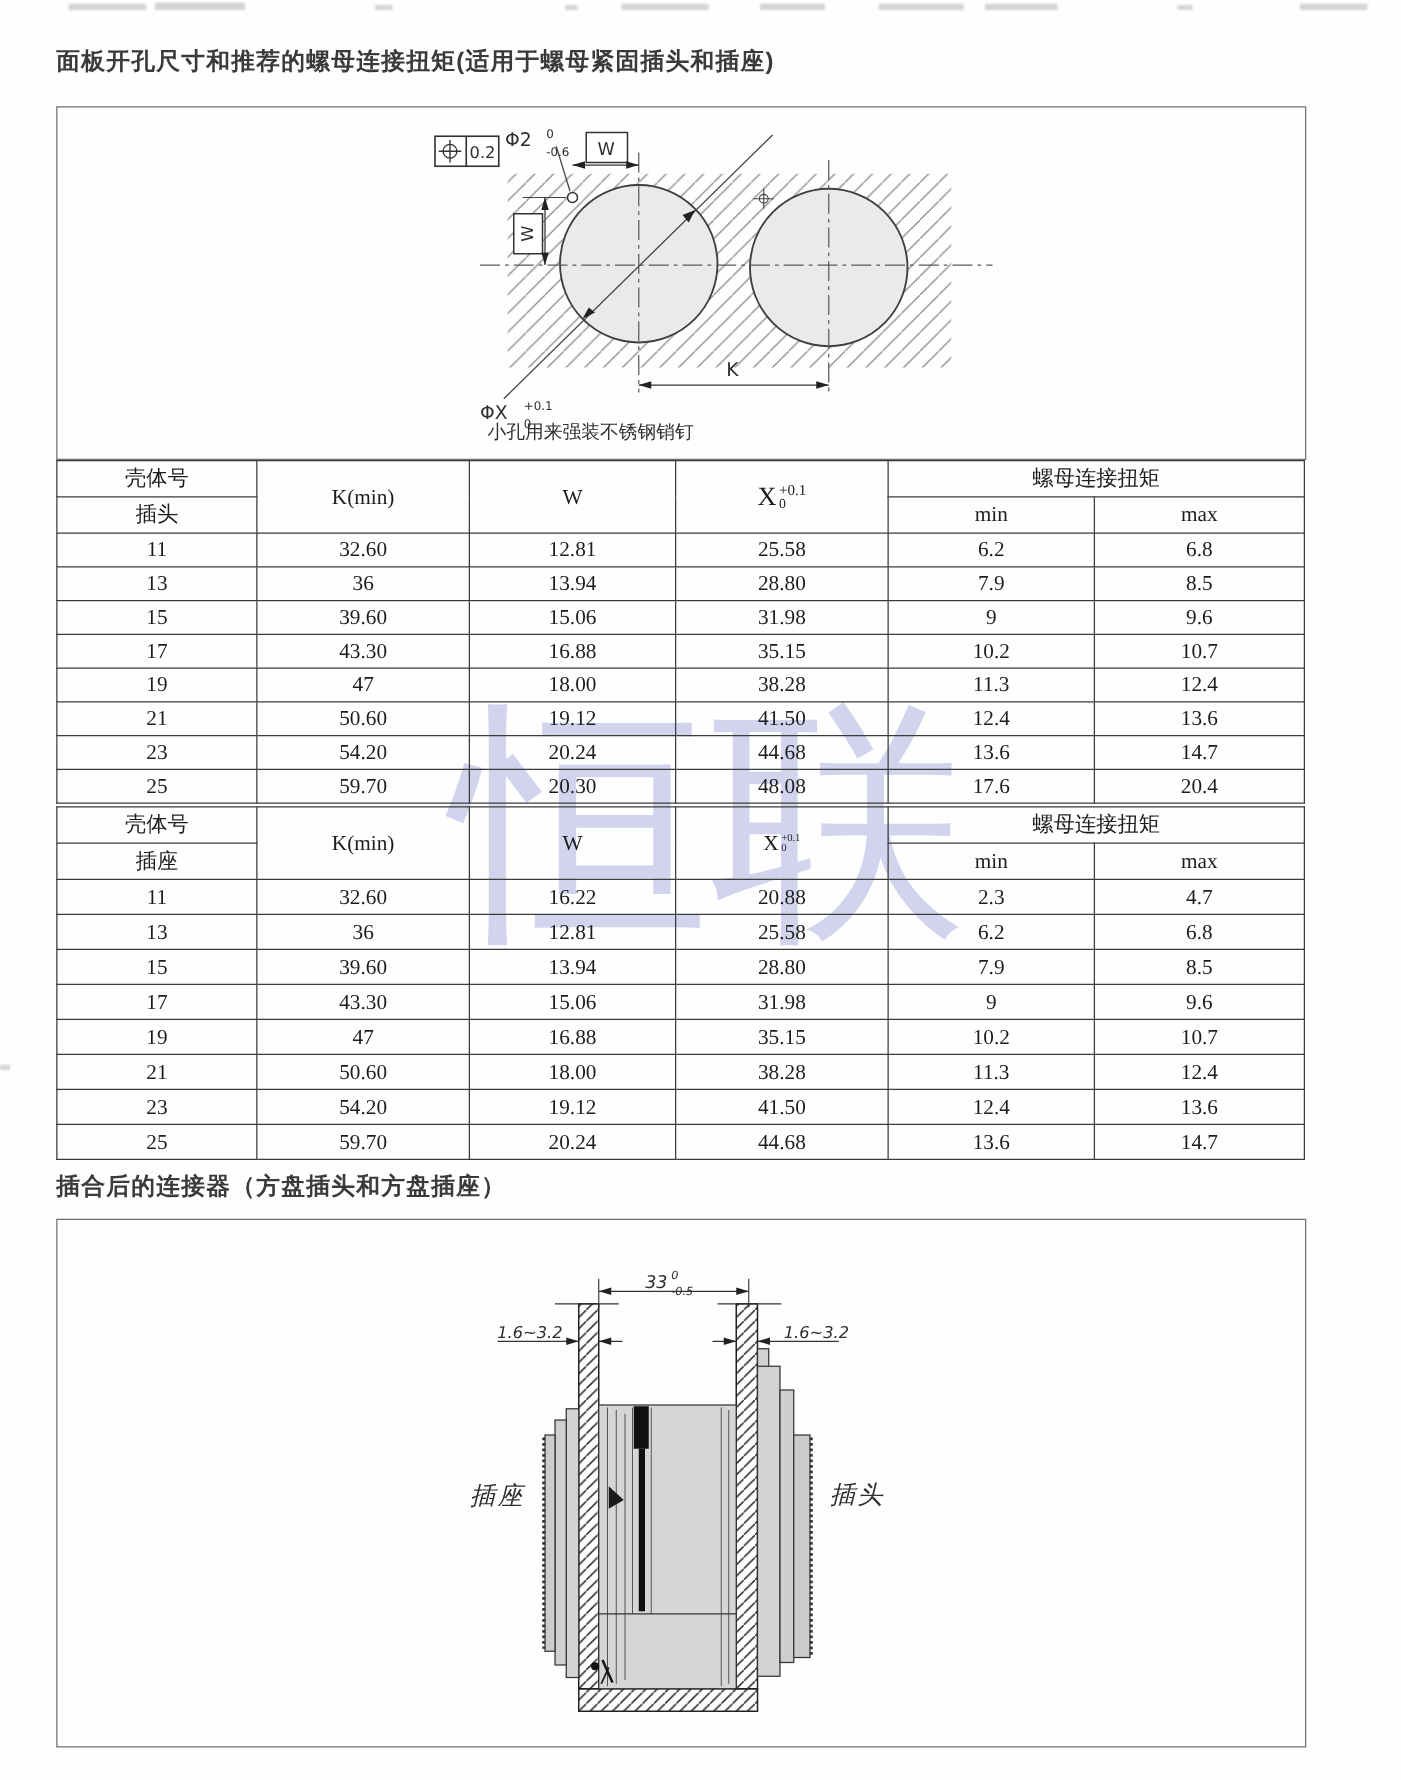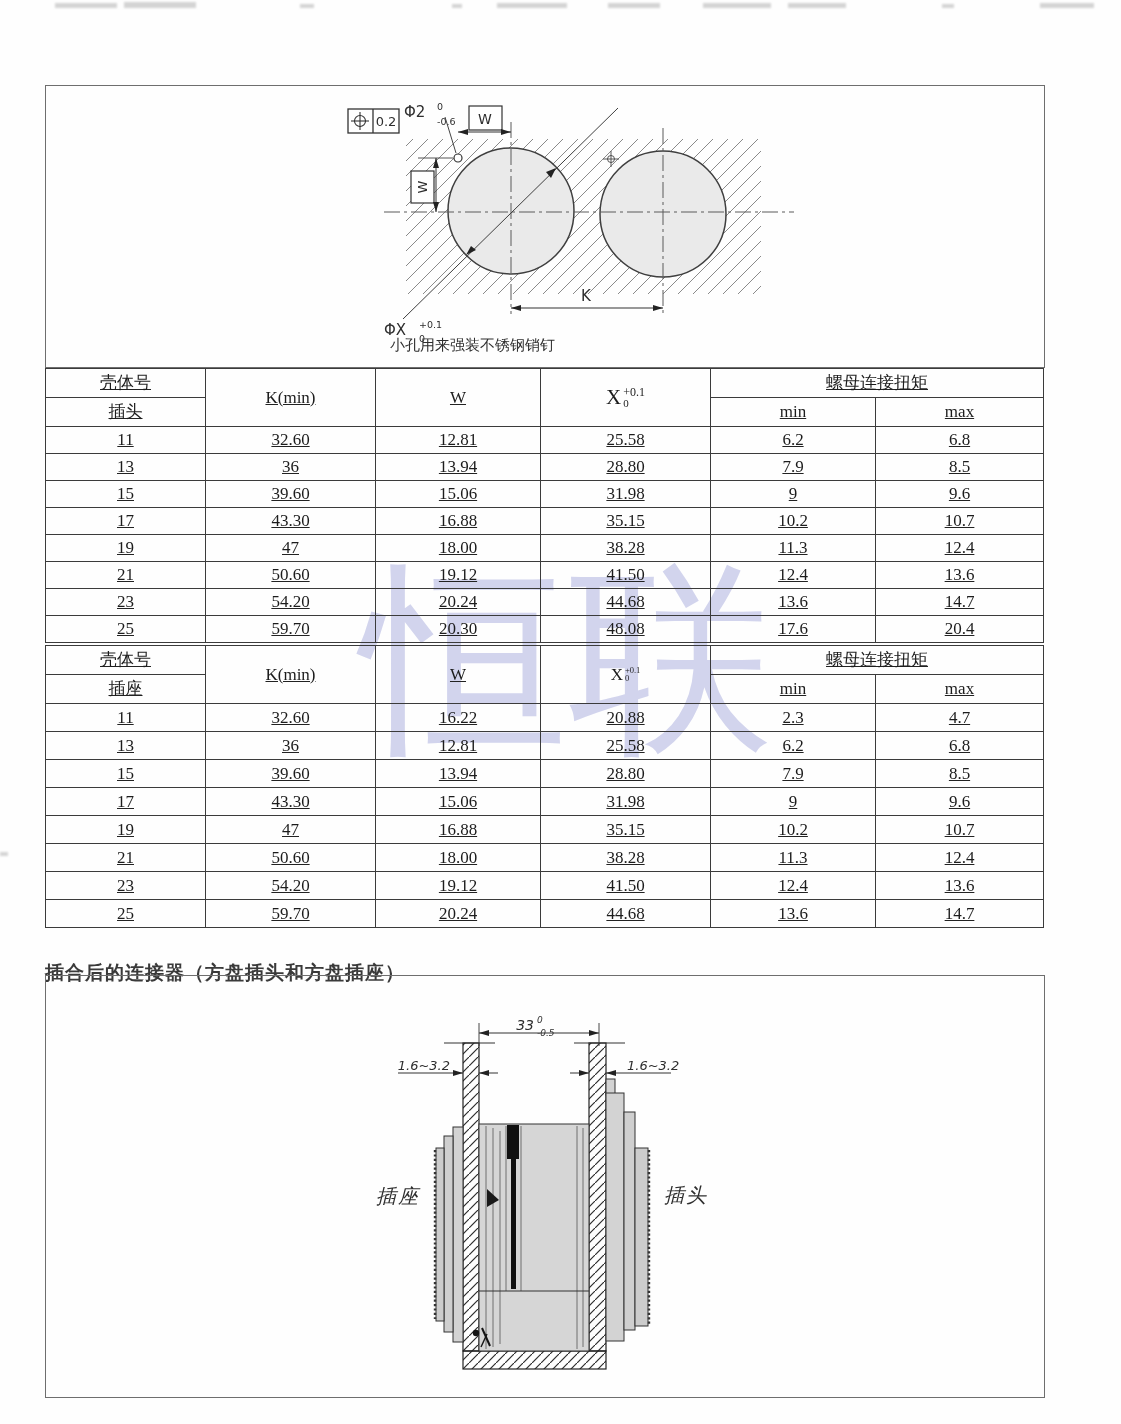--- a/index.html
+++ b/index.html
@@ -3,21 +3,21 @@
 <meta charset="utf-8">
 <style>
   html,body{margin:0;padding:0;background:#e8e8e8;}
   .page{position:relative;width:1121px;height:1424px;background:#fefefe;overflow:hidden;
         font-family:"Liberation Serif",serif;color:#222;}
   .scanmark{position:absolute;background:#d4d4d4;filter:blur(1px);z-index:2;}
   .sec-title{position:absolute;left:45px;font-family:"Liberation Sans",sans-serif;
              font-size:19px;font-weight:600;color:#3a3a3a;letter-spacing:1px;z-index:2;}
   .dbox{position:absolute;left:45px;width:998px;border:1px solid #6e6e6e;background:transparent;z-index:2;}
   table.dt{position:absolute;left:45px;width:998px;border-collapse:collapse;table-layout:fixed;
-           z-index:2;background:transparent;text-decoration:underline;}
+           z-index:2;background:transparent;}
   table.dt th,table.dt td{border:1.6px solid #3b3b3b;text-align:center;vertical-align:middle;
            font-family:"Liberation Serif",serif;font-size:17px;font-weight:normal;color:#1c1c1c;
            padding:0;line-height:1.15;}
   table.dt thead th{font-size:17px;}
   #t1 td{height:26px;} #t1 th{height:28px;}
   #t2 td{height:27px;} #t2 th{height:28px;}
   .xwrap{display:inline-flex;align-items:center;gap:2px;}
   .xbase{font-size:21px;}
   .xtol{display:inline-flex;flex-direction:column;align-items:flex-start;line-height:1;}
   .xtol .sup{font-size:12px;} .xtol .sub{font-size:11px;}
@@ -43,20 +43,21 @@
   <div class="scanmark" style="left:497px;top:3px;width:70px;height:5px;"></div>
   <div class="scanmark" style="left:608px;top:3px;width:52px;height:5px;"></div>
   <div class="scanmark" style="left:703px;top:3px;width:68px;height:5px;"></div>
   <div class="scanmark" style="left:788px;top:3px;width:58px;height:5px;"></div>
   <div class="scanmark" style="left:942px;top:4px;width:12px;height:4px;"></div>
   <div class="scanmark" style="left:1040px;top:3px;width:54px;height:5px;"></div>
   <div class="scanmark" style="left:0;top:852px;width:8px;height:4px;"></div>
 
   <div class="wm-center">恒联</div>
 
+  <div class="sec-title" style="top:36px;">面板开孔尺寸和推荐的螺母连接扭矩(适用于螺母紧固插头和插座)</div>
 
   <div class="dbox" style="top:85px;height:281px;">
     <svg width="996" height="279" viewBox="0 0 996 279">
       <defs>
         <pattern id="h1" patternUnits="userSpaceOnUse" width="15" height="15">
           <path d="M0 15 L15 0" stroke="#8a8a8a" stroke-width="1"></path>
         </pattern>
       </defs>
 
       <rect x="360" y="53" width="355" height="155" fill="url(#h1)"></rect>
@@ -313,21 +314,21 @@
           <td>25</td>
           <td>59.70</td>
           <td>20.24</td>
           <td>44.68</td>
           <td>13.6</td>
           <td>14.7</td>
         </tr>
       </tbody>
   </table>
 
-  <div class="sec-title" style="top:936px;margin-top:24px;">插合后的连接器（方盘插头和方盘插座）</div>
+  <div class="sec-title" style="top:936px;">插合后的连接器（方盘插头和方盘插座）</div>
 
   <div class="dbox" style="top:975px;height:421px;font-style:italic;">
     <svg width="996" height="419" viewBox="0 0 996 419">
       <defs>
         <pattern id="h2" patternUnits="userSpaceOnUse" width="9" height="9">
           <path d="M0 9 L9 0" stroke="#2c2c2c" stroke-width="1.2"></path>
         </pattern>
       </defs>
 
       <rect x="417" y="67" width="16" height="308" fill="url(#h2)" stroke="#222" stroke-width="1.2"></rect>

